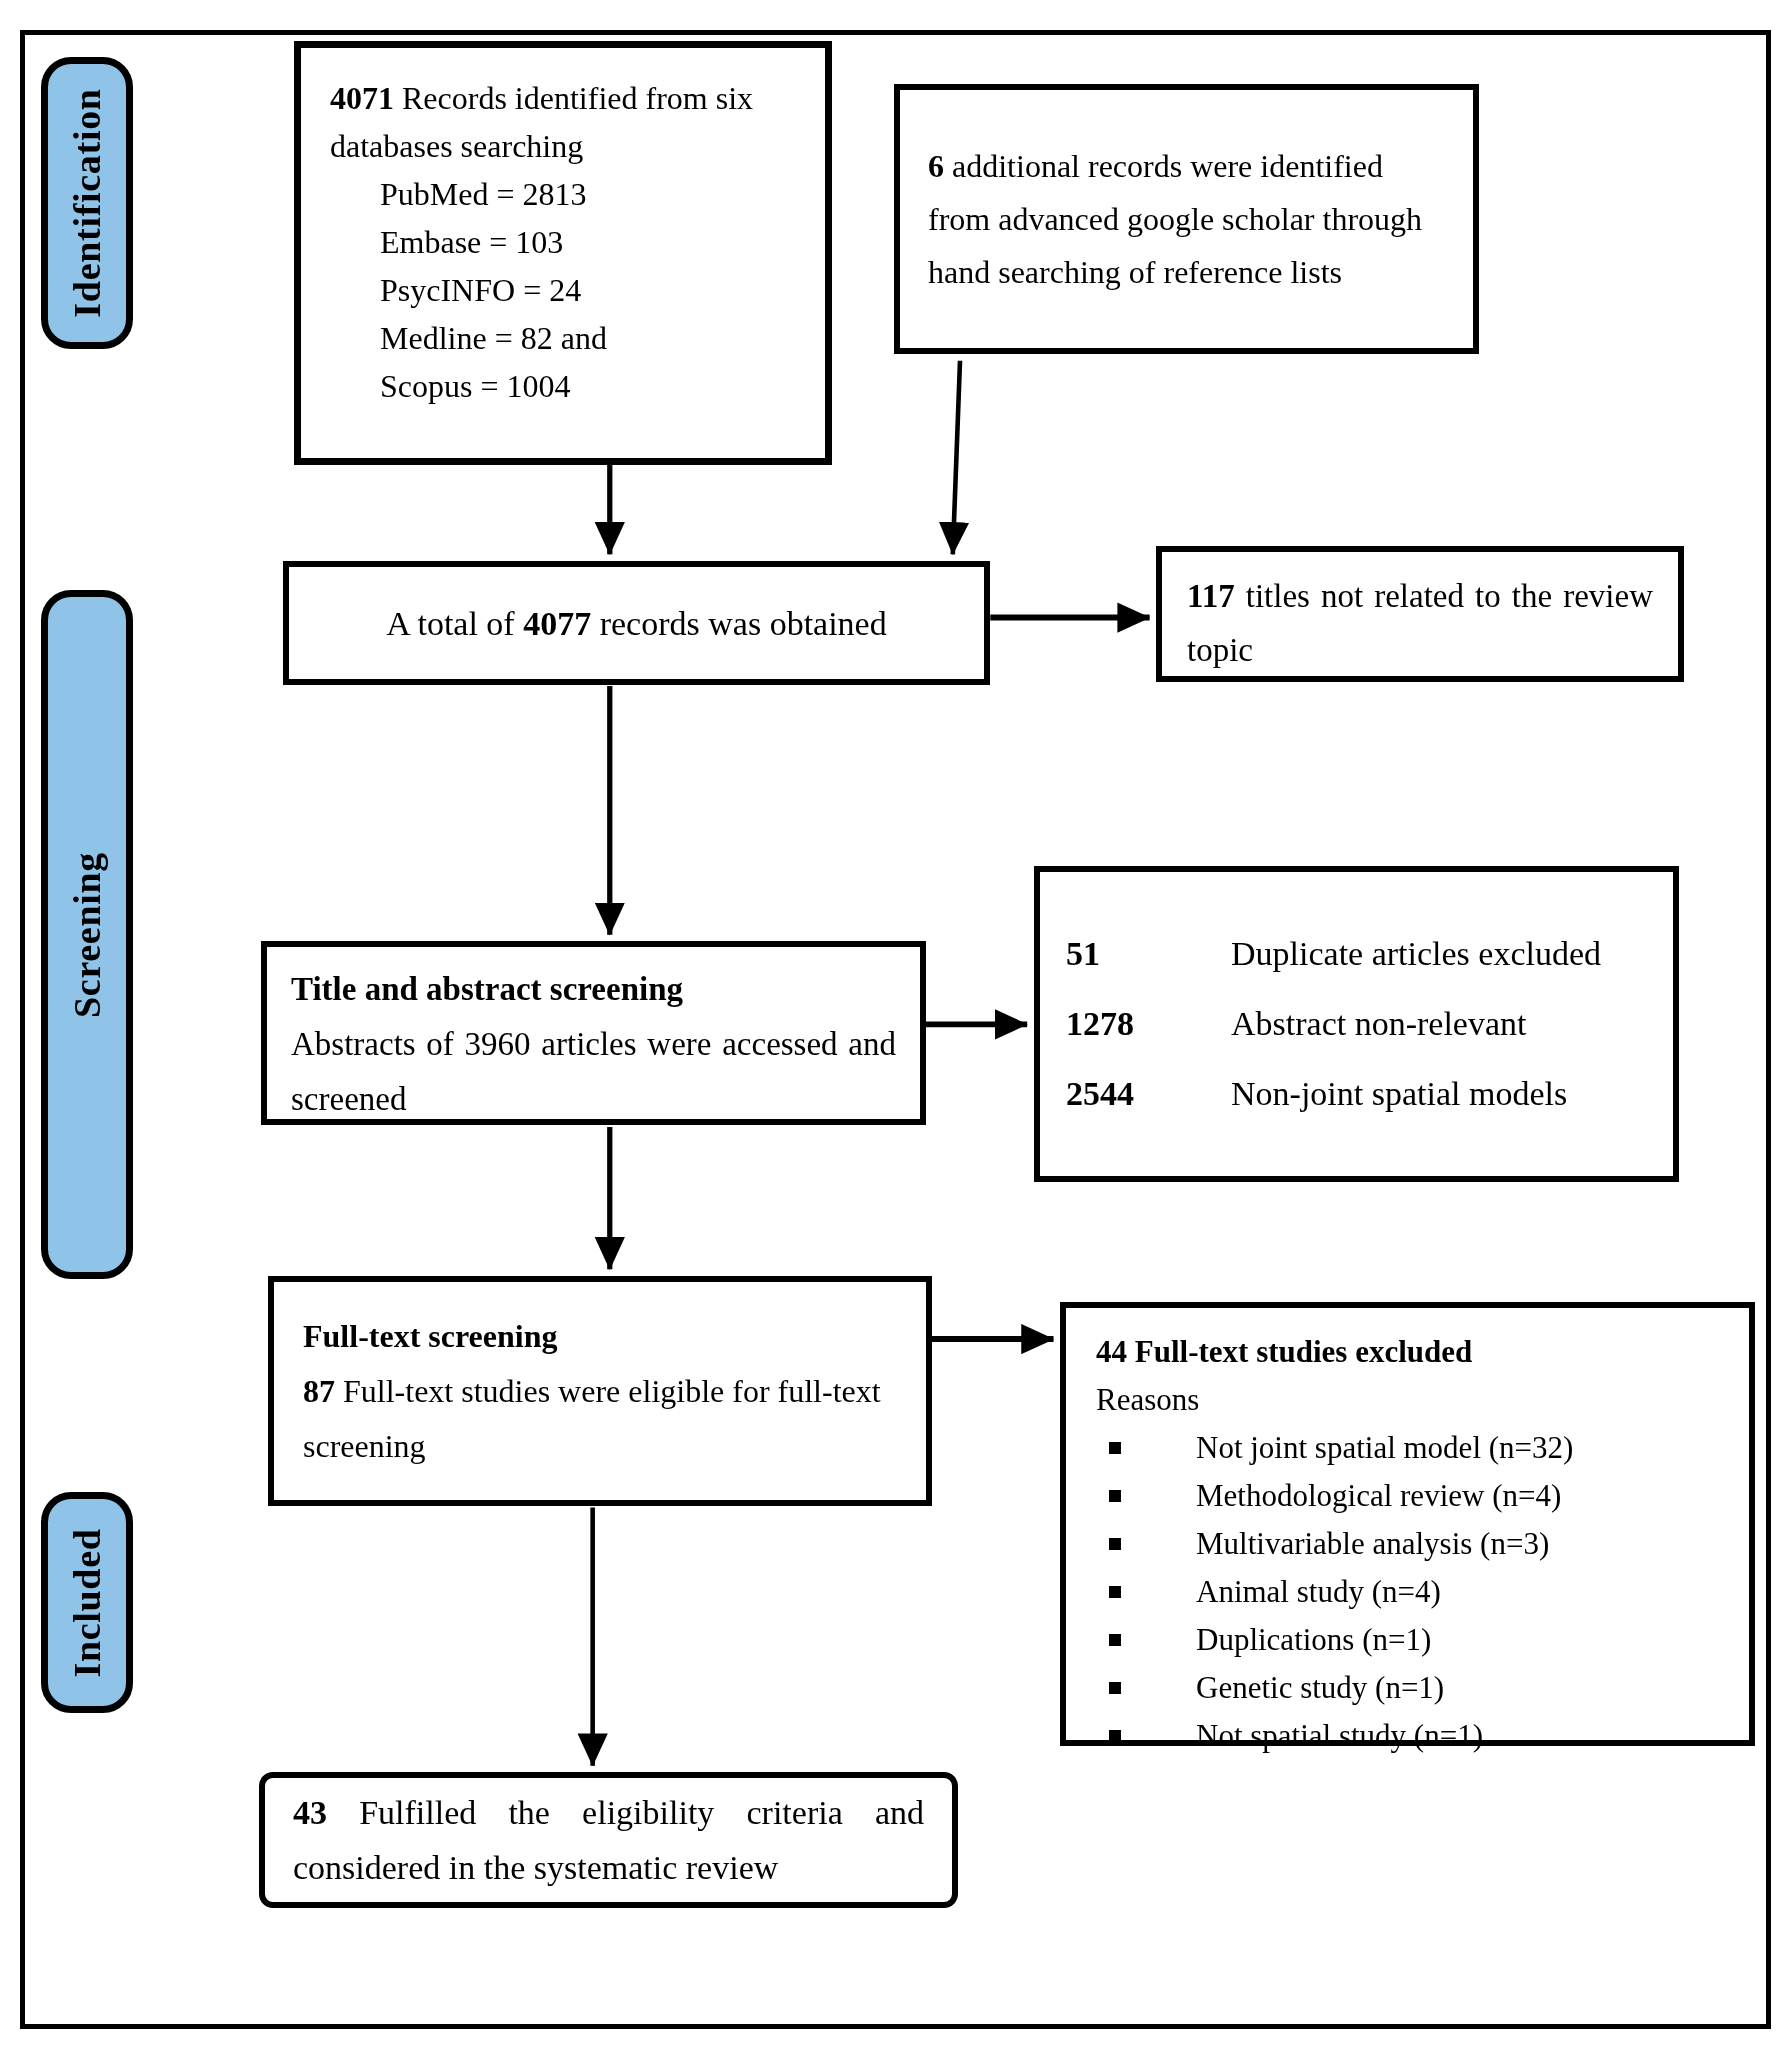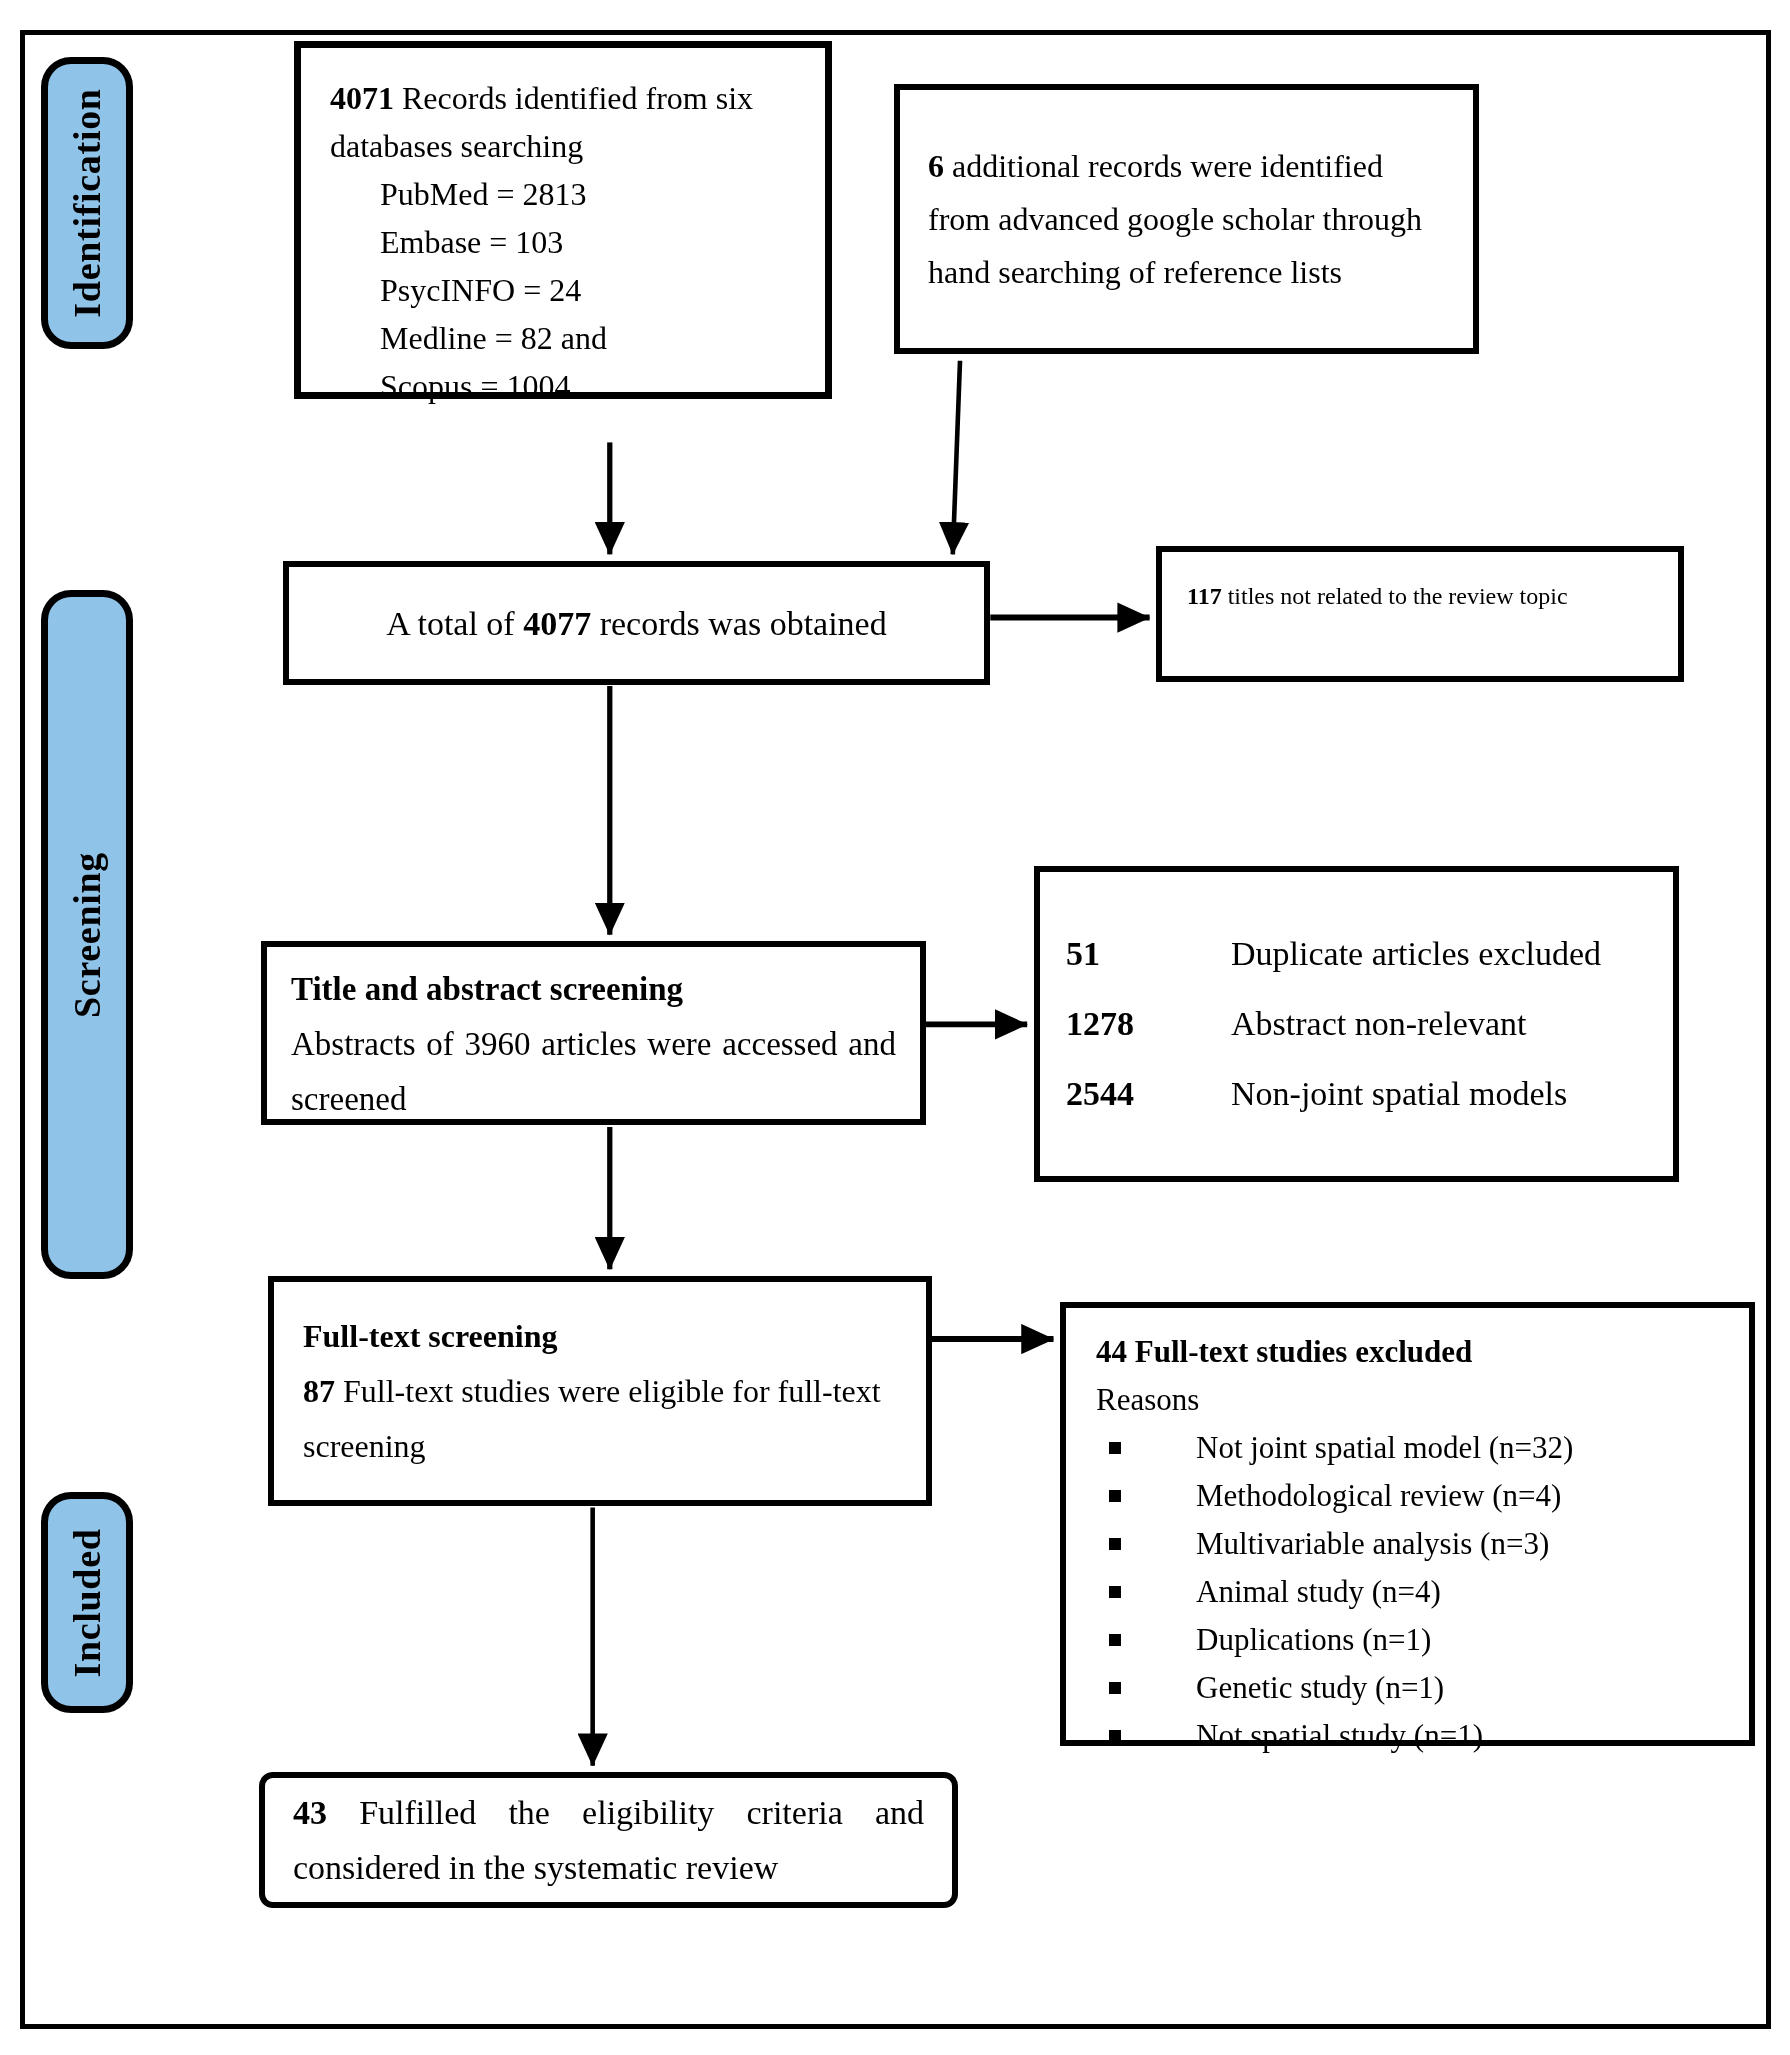--- a/index.html
+++ b/index.html
@@ -39,28 +39,28 @@
     border: 6.6px solid #000;
     z-index: 2;
     font-size: 32px;
     line-height: 53px;
   }
   .vcenter { display: flex; flex-direction: column; justify-content: center; }
   .hcenter { text-align: center; justify-content: center; }
   .justify { text-align: justify; }
   b { font-weight: bold; }
 
-  #box-records { left: 294px; top: 41px; width: 538px; height: 358px; border-width: 7.2px; padding: 26px 22.4px 0 29px; font-size: 32px; line-height: 48px; }
+  #box-records { left: 294px; top: 41px; width: 538px; height: 424px; border-width: 7.2px; padding: 26px 22.4px 0 29px; font-size: 32px; line-height: 48px; }
   #box-records .db-line { margin-left: 50px; }
 
   #box-additional { left: 894px; top: 84px; width: 585px; height: 270px; border-width: 6px; padding: 0 28px; }
 
   #box-total { left: 283px; top: 561px; width: 707px; height: 124px; font-size: 34px; }
 
-  #box-titles-excluded { left: 1156px; top: 546px; width: 528px; height: 136px; padding: 17px 25px 0 25px; font-size: 24px; line-height: 54px; text-align: justify; }
+  #box-titles-excluded { left: 1156px; top: 546px; width: 528px; height: 136px; padding: 17px 25px 0 25px; font-size: 33px; line-height: 54px; text-align: justify; }
 
   #box-title-abstract { left: 261px; top: 941px; width: 665px; height: 184px; padding: 14.5px 24px 0 24px; font-size: 33px; line-height: 55px; }
 
   #box-abstract-excluded { left: 1034px; top: 866px; width: 645px; height: 316px; padding: 0 26px; font-size: 34px; line-height: 70px; }
   #box-abstract-excluded .row { display: grid; grid-template-columns: 165px auto; }
 
   #box-fulltext { left: 268px; top: 1276px; width: 664px; height: 230px; padding: 0 29px; line-height: 55px; }
 
   #box-ft-excluded { left: 1060px; top: 1302px; width: 695px; height: 444px; padding: 20px 26px 0 30px; font-size: 31px; line-height: 48px; }
   #box-ft-excluded .reason { position: relative; padding-left: 100px; }

